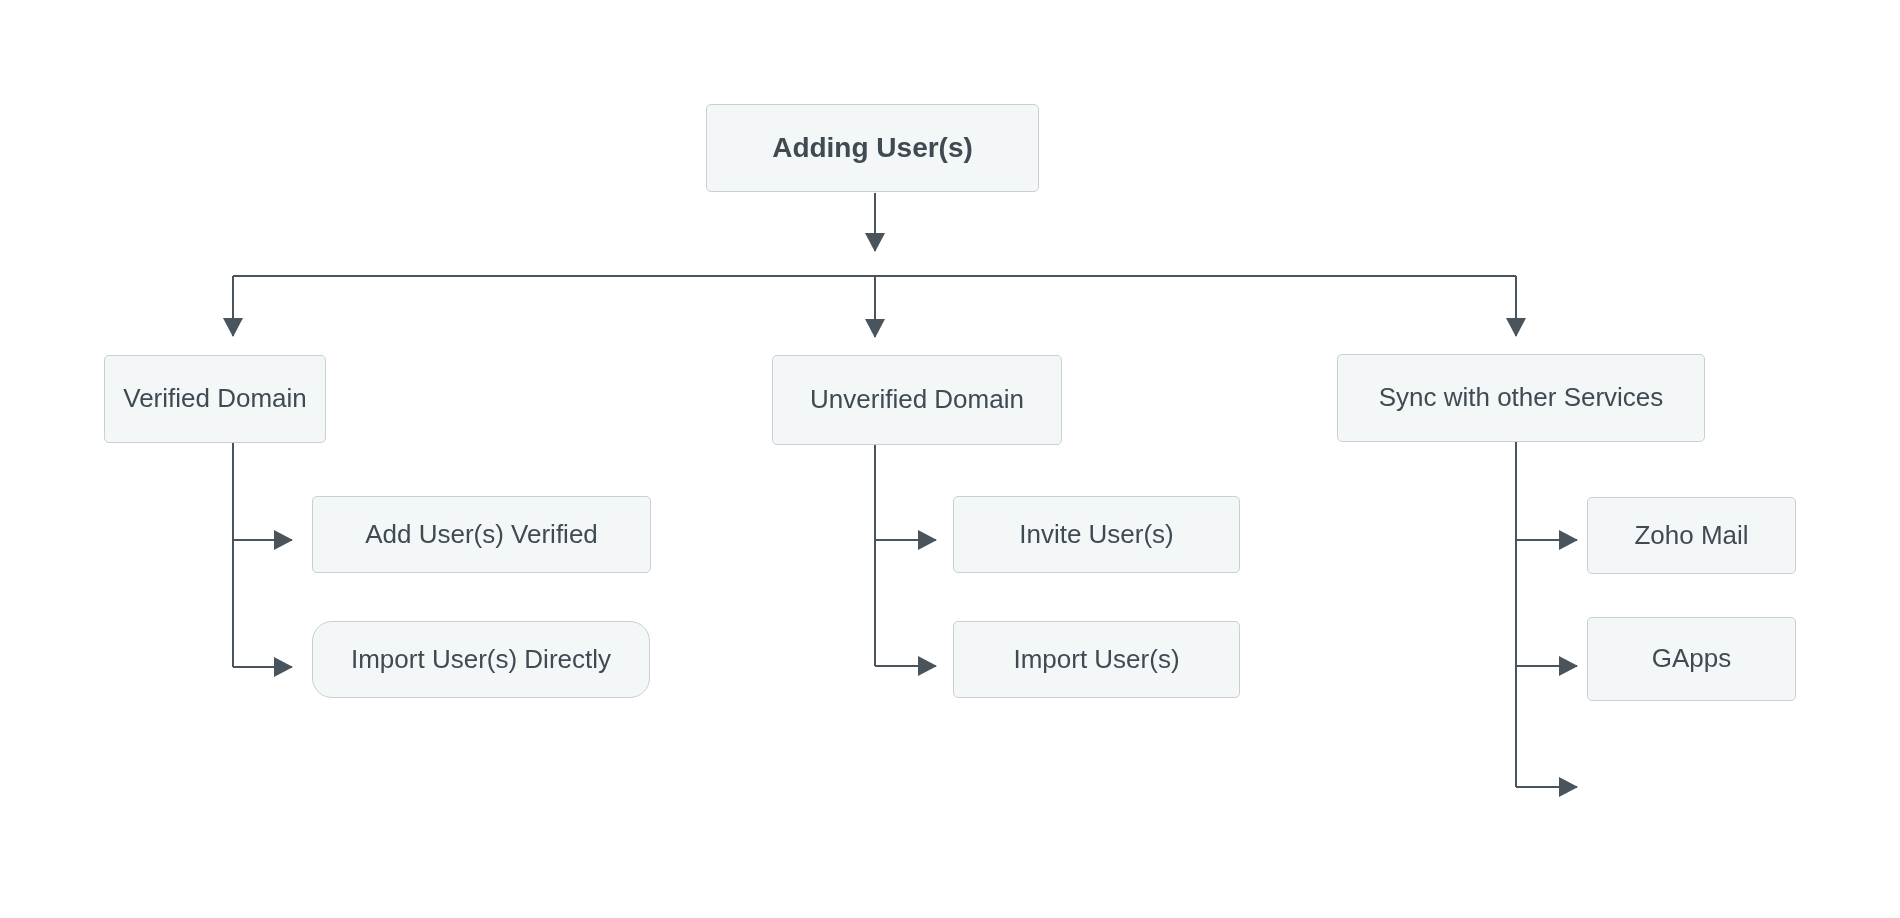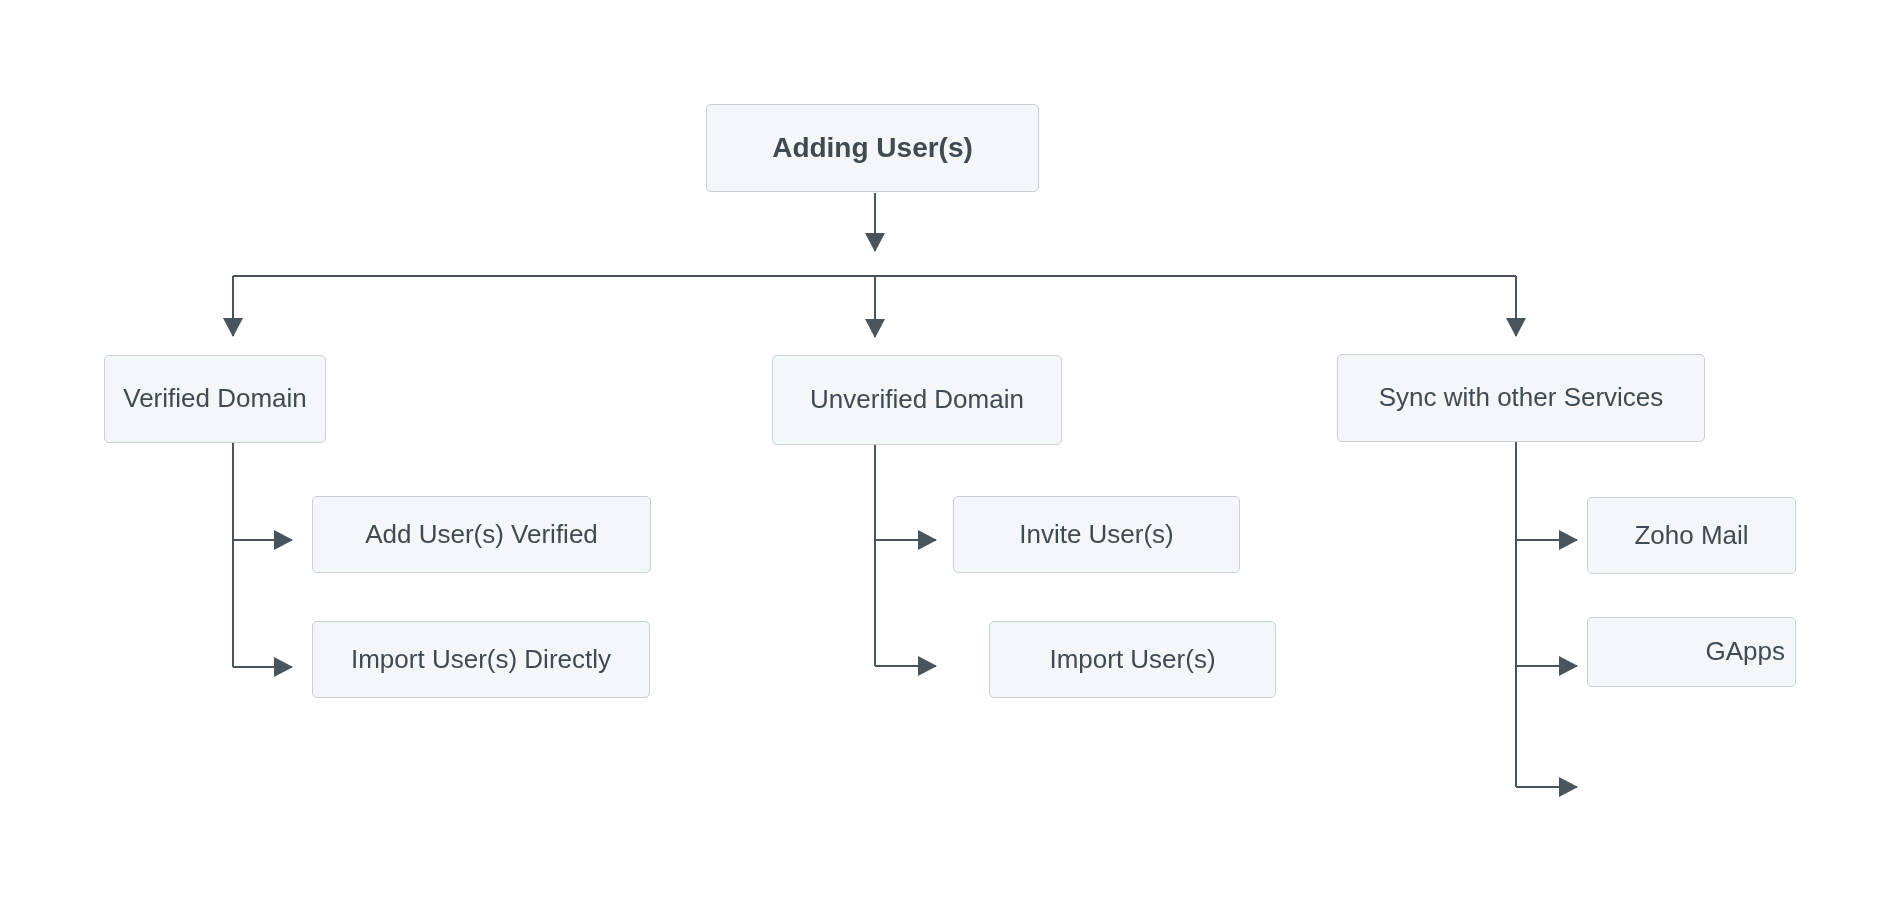--- a/index.html
+++ b/index.html
@@ -44,25 +44,25 @@
   }
   .node .label { padding: 0 10px; white-space: nowrap; }
   .node.root { font-weight: bold; font-size: 28px; }
 
   
   .n-root        { left: 706px;  top: 104px; width: 333px; height: 88px; }
   .n-verified    { left: 104px;  top: 355px; width: 222px; height: 88px; }
   .n-unverified  { left: 772px;  top: 355px; width: 290px; height: 90px; }
   .n-sync        { left: 1337px; top: 354px; width: 368px; height: 88px; }
   .n-add-direct  { left: 312px;  top: 496px; width: 339px; height: 77px; }
-  .n-import-direct{ left: 312px; top: 621px; width: 338px; height: 77px; }
+  .n-import-direct{ left: 312px; top: 621px; width: 338px; height: 77px; border-radius: 20px; }
   .n-invite      { left: 953px;  top: 496px; width: 287px; height: 77px; }
-  .n-import      { left: 953px;  top: 621px; width: 287px; height: 77px; margin-left: 36px; }
+  .n-import      { left: 953px;  top: 621px; width: 287px; height: 77px; }
   .n-zoho        { left: 1587px; top: 497px; width: 209px; height: 77px; }
-  .n-gapps       { left: 1587px; top: 617px; width: 209px; height: 70px; justify-content: flex-end; }
+  .n-gapps       { left: 1587px; top: 617px; width: 209px; height: 84px; }
   .n-office      { left: 1587px; top: 735px; width: 209px; height: 77px; }
 </style>
 </head>
 <body>
 
 <div class="canvas">
 
   <svg class="connectors" viewBox="0 0 1900 918" xmlns="http://www.w3.org/2000/svg">
     <defs>
       <marker id="arrow" markerUnits="strokeWidth" markerWidth="9.5" markerHeight="10" refX="9" refY="5" orient="auto">

